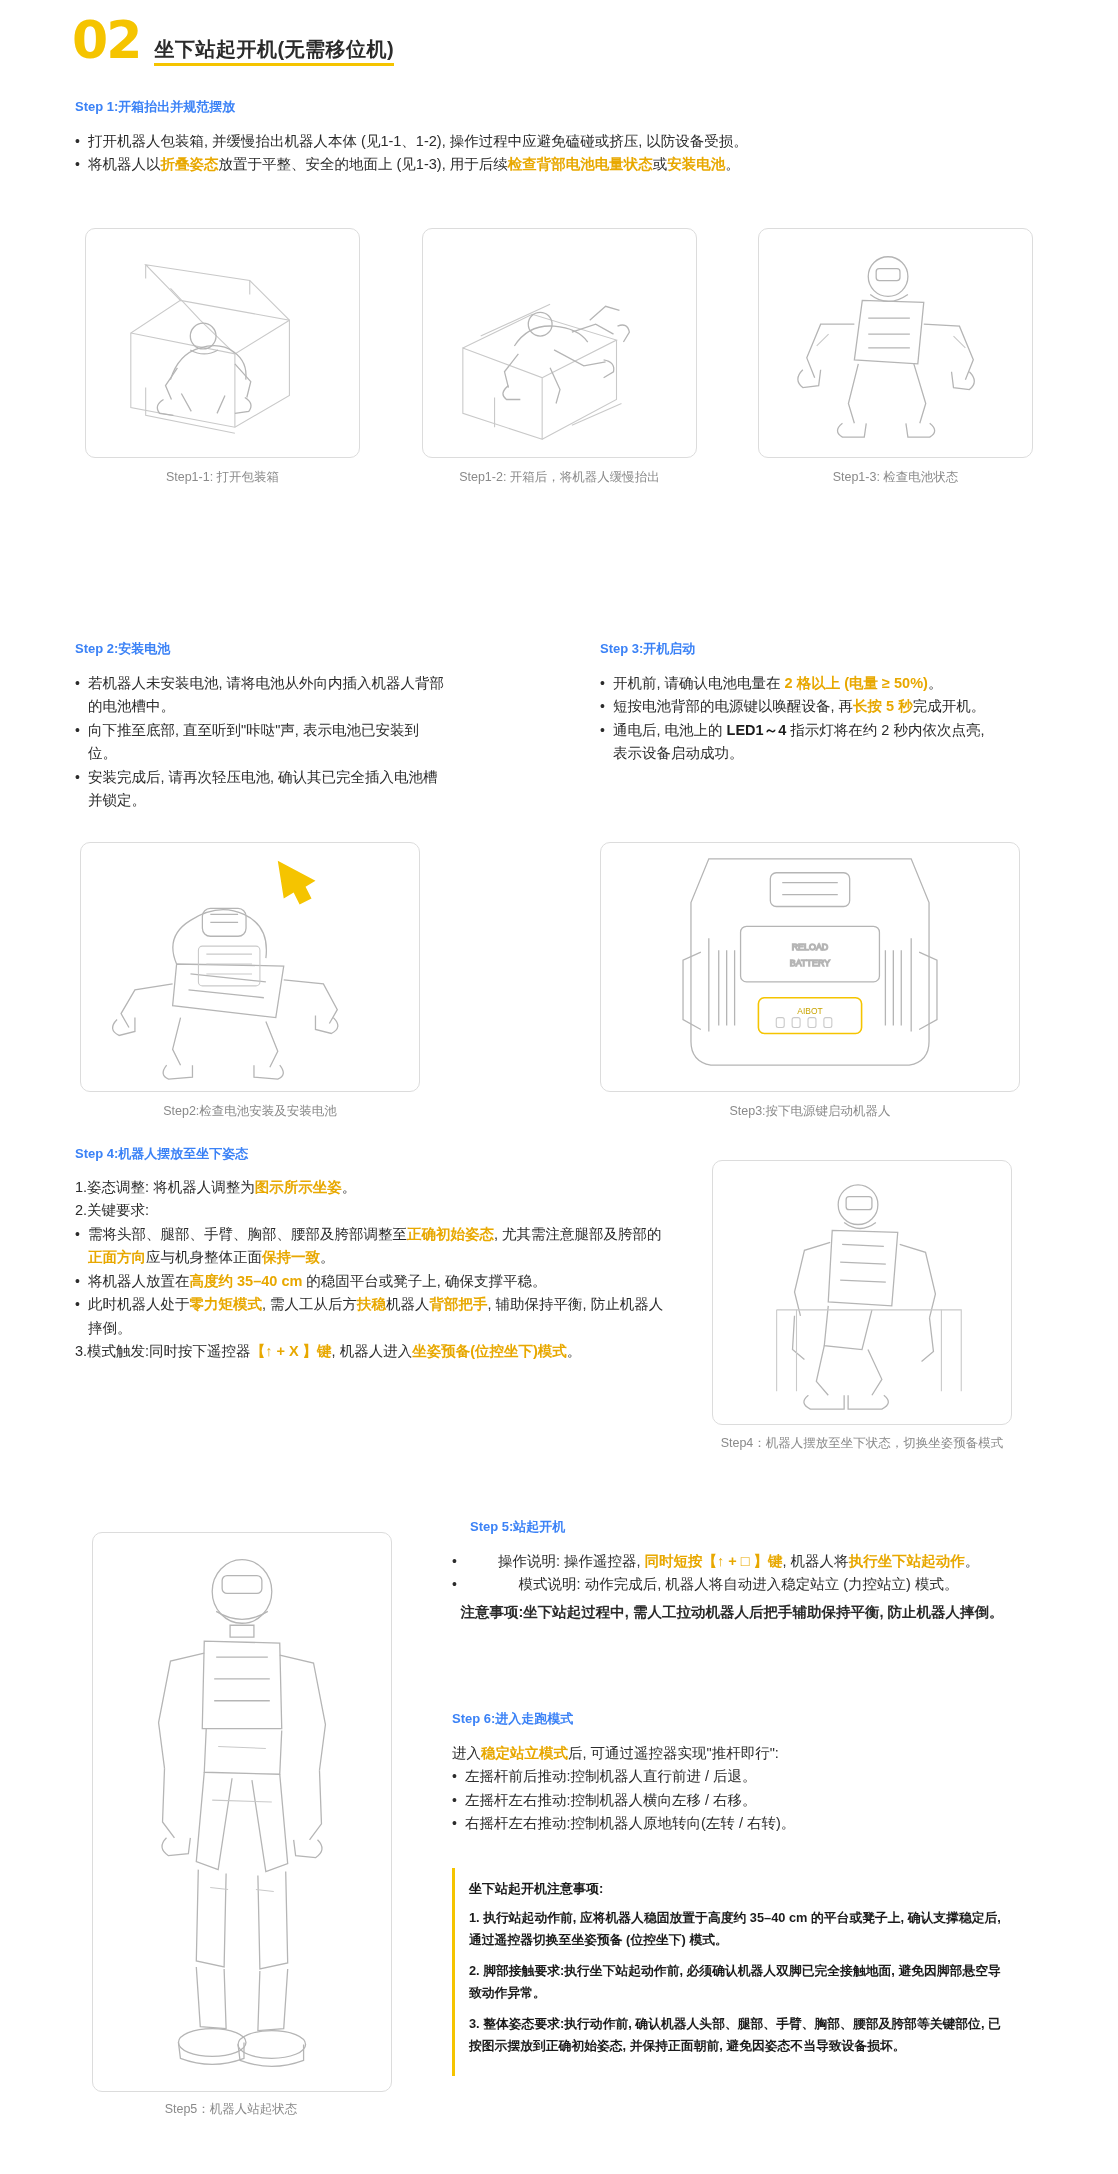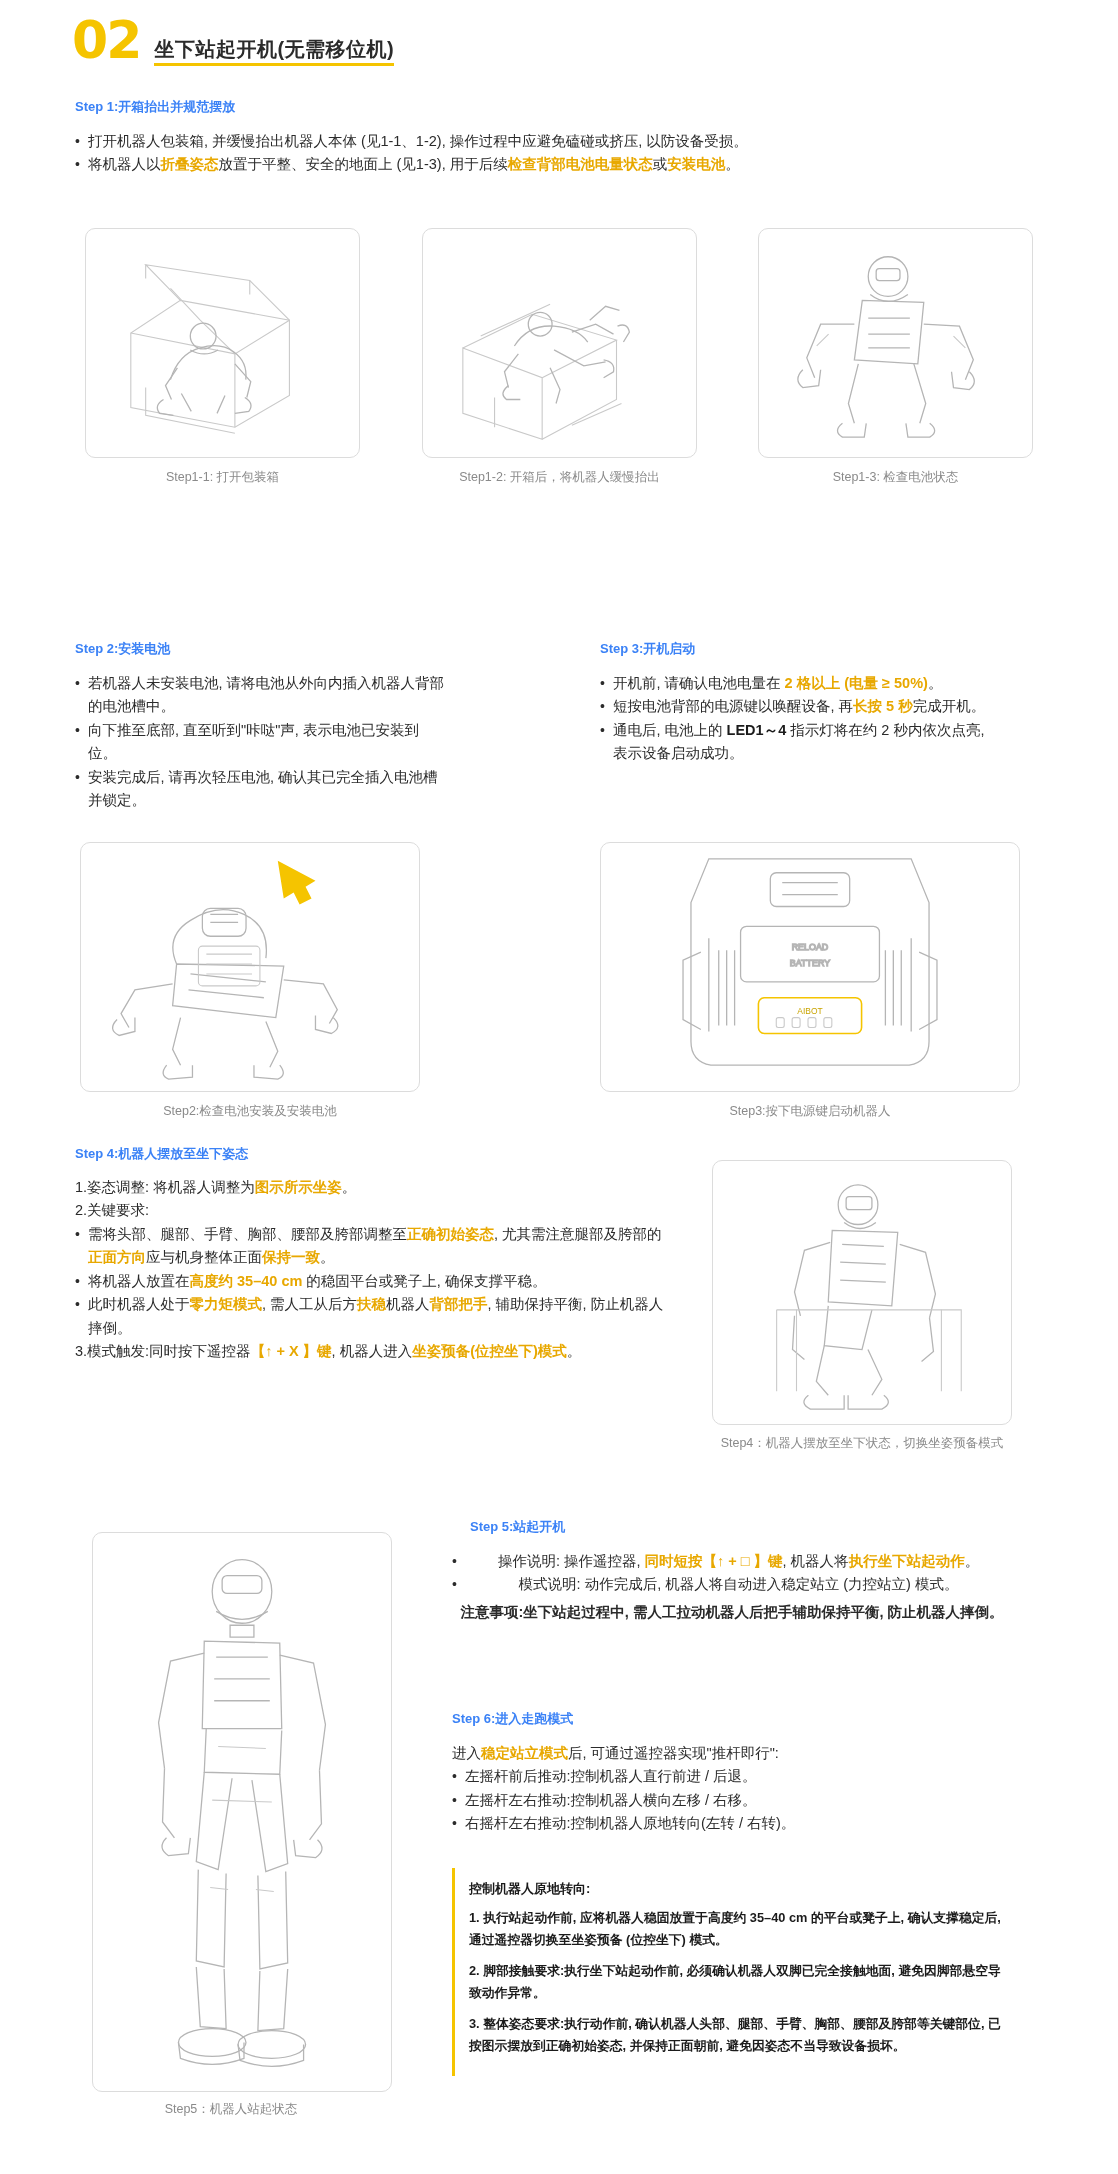--- a/index.html
+++ b/index.html
@@ -276,21 +276,21 @@
   <div style="position:absolute;left:452px;top:1742px;width:560px;">
     <div class="body-text">进入<span class="hl">稳定站立模式</span>后, 可通过遥控器实现"推杆即行":</div>
     <ul class="bul body-text">
       <li>左摇杆前后推动:控制机器人直行前进 / 后退。</li>
       <li>左摇杆左右推动:控制机器人横向左移 / 右移。</li>
       <li>右摇杆左右推动:控制机器人原地转向(左转 / 右转)。</li>
     </ul>
   </div>
 
   <div class="notebox" style="left:452px;top:1868px;width:566px;">
-    <div class="nt">控制机器人原地转向:</div>
+    <div class="nt">坐下站起开机注意事项:</div>
     <div class="ni">1. 执行站起动作前, 应将机器人稳固放置于高度约 35–40 cm 的平台或凳子上, 确认支撑稳定后, 通过遥控器切换至坐姿预备 (位控坐下) 模式。</div>
     <div class="ni">2. 脚部接触要求:执行坐下站起动作前, 必须确认机器人双脚已完全接触地面, 避免因脚部悬空导致动作异常。</div>
     <div class="ni">3. 整体姿态要求:执行动作前, 确认机器人头部、腿部、手臂、胸部、腰部及胯部等关键部位, 已按图示摆放到正确初始姿态, 并保持正面朝前, 避免因姿态不当导致设备损坏。</div>
   </div>
 
   <div class="figbox" style="left:92px;top:1532px;width:300px;height:560px;">
     <svg class="art" viewBox="0 0 300 560">
       <g class="ln2">
         <ellipse cx="150" cy="58" rx="30" ry="32"></ellipse>
         <rect x="130" y="42" width="40" height="18" rx="5"></rect>

